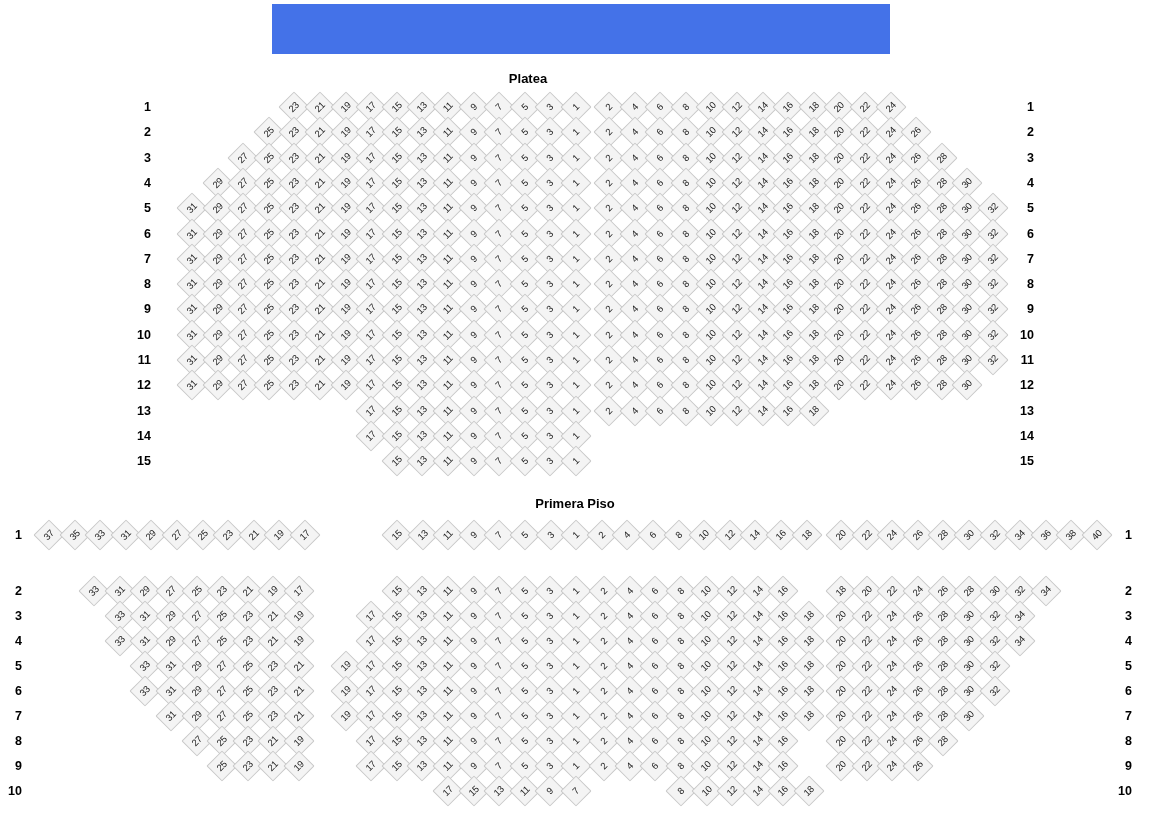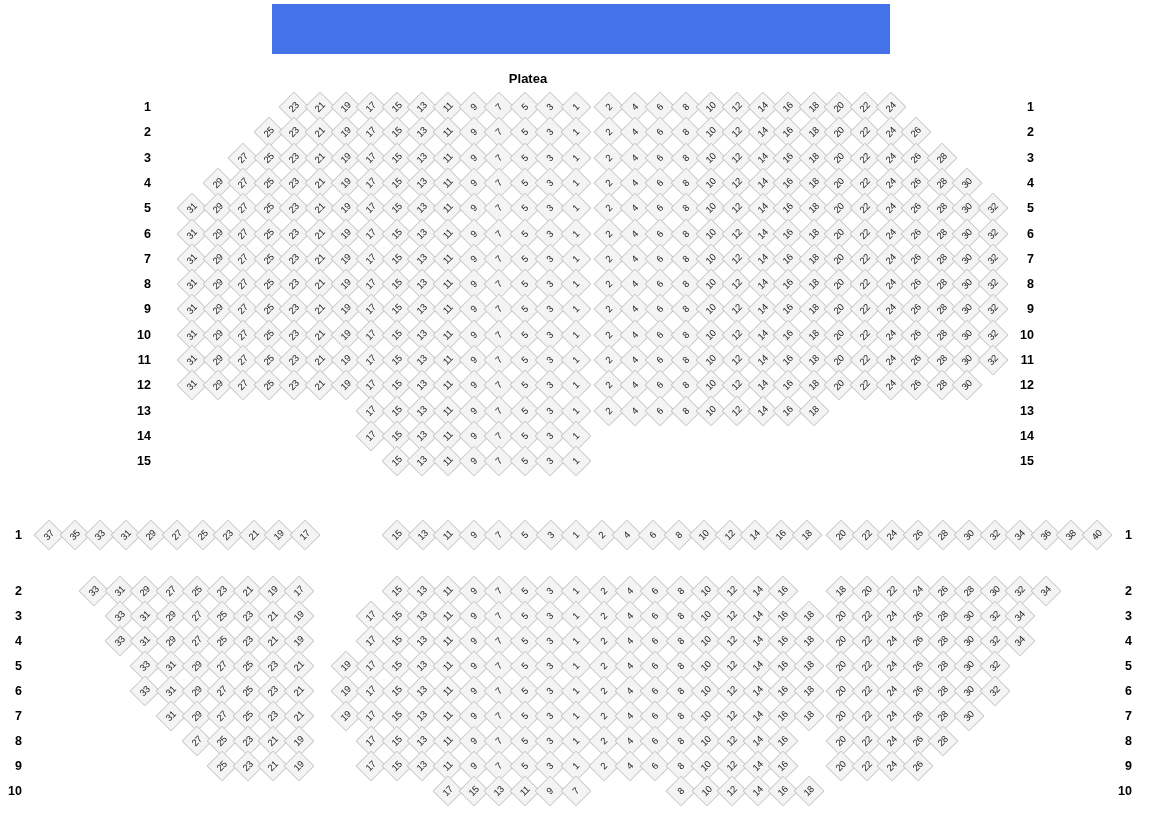--- a/index.html
+++ b/index.html
@@ -60,20 +60,21 @@
 </style>
 </head>
 <body>
 
 <div id="root">
 
   <div class="stage-banner" style="left:272px; top:4px; width:618px; height:50px;"></div>
 
   <div class="section-title" style="left:0px; top:71px; width:1056px;">Platea</div>
 
+  <div class="section-title" style="left:0px; top:496px; width:1150px;">Primera Piso</div>
 
   <div class="seat-plan" id="plan">
       <div class="seat" style="left: 283.4px; top: 96px;">
         <span>23</span>
       </div>
       <div class="seat" style="left: 309px; top: 96px;">
         <span>21</span>
       </div>
       <div class="seat" style="left: 334.6px; top: 96px;">
         <span>19</span>

